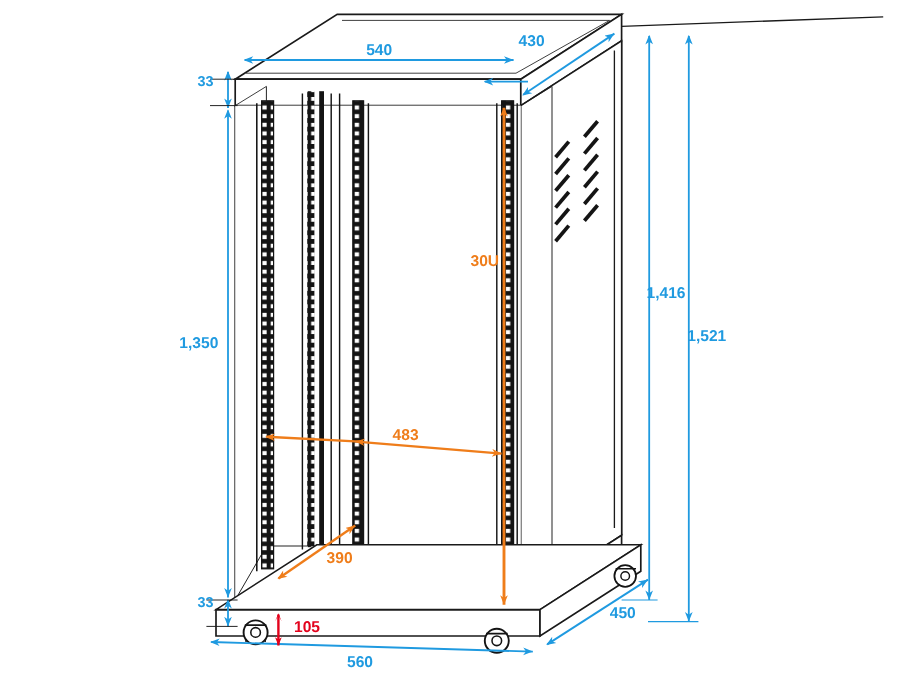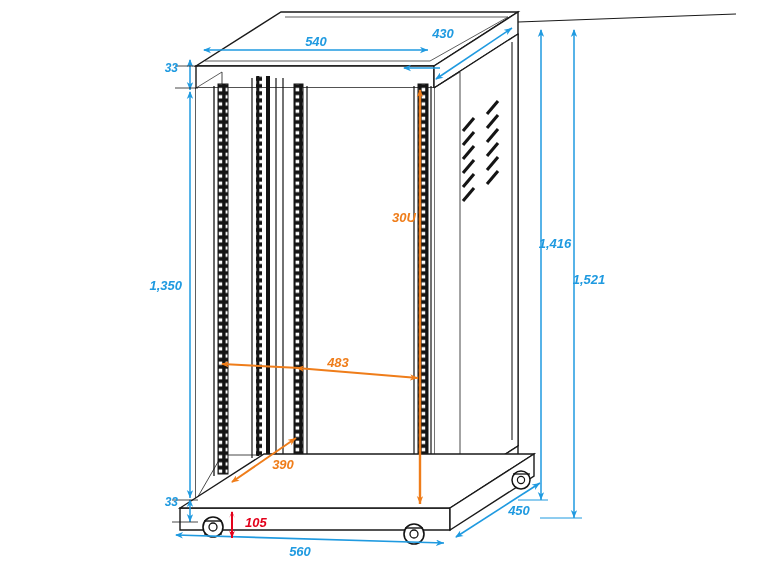--- a/index.html
+++ b/index.html
@@ -1,18 +1,18 @@
 <!DOCTYPE html>
 <html><head>
 <meta charset="utf-8">
 <style>
   html,body{margin:0;padding:0;background:#ffffff;}
   body{width:762px;height:562px;overflow:hidden;
        font-family:"Liberation Sans",sans-serif;}
-  #stage{position:relative;width:762px;height:562px;background:#fff;font-style:italic;}
+  #stage{position:relative;width:762px;height:562px;background:#fff;}
   #stage svg{position:absolute;left:0;top:0;}
   .dimlbl{font-weight:bold;font-family:"Liberation Sans",sans-serif;}
 </style>
 </head>
 <body>
 
 <div id="stage">
 
 <svg width="762" height="562" viewBox="0 0 762 562">
 

